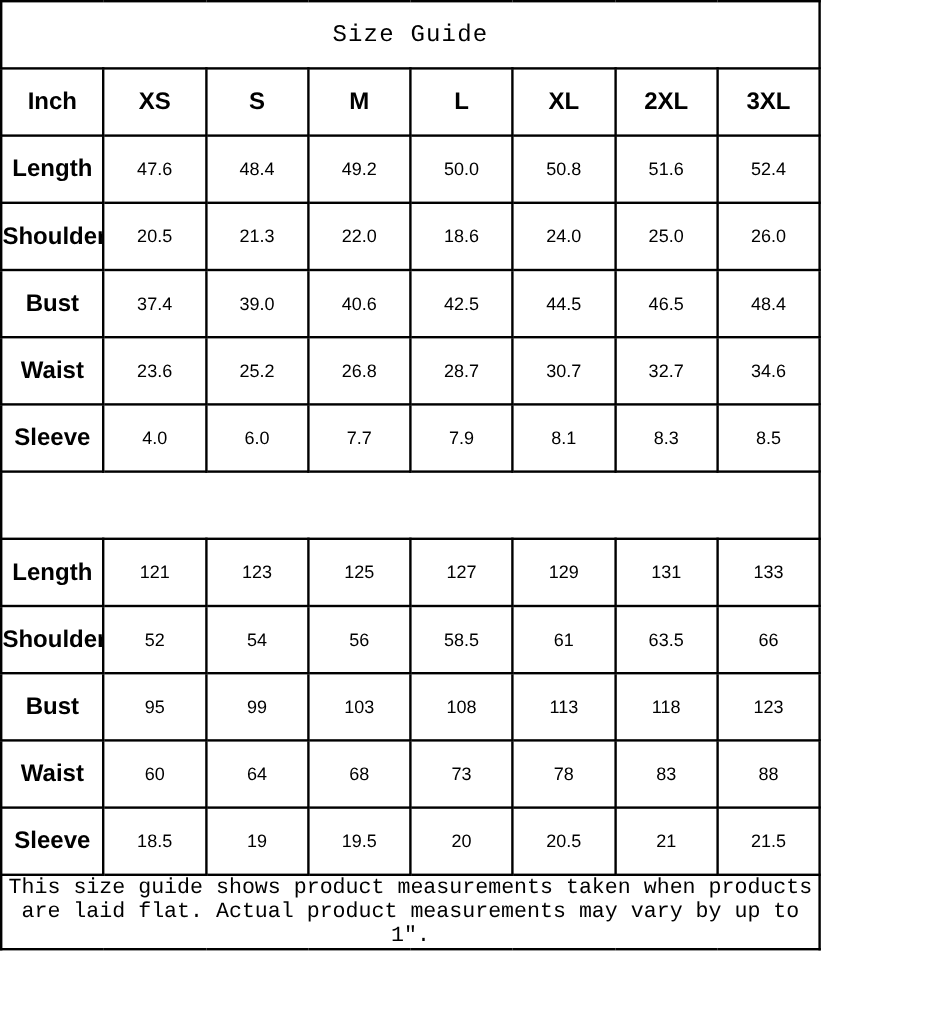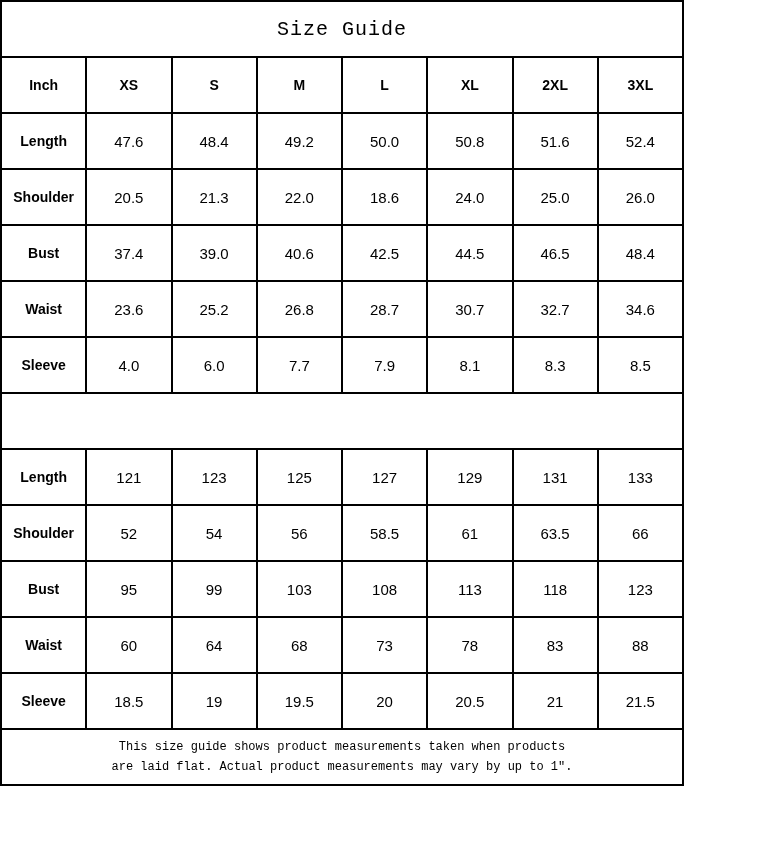--- a/index.html
+++ b/index.html
@@ -30,34 +30,33 @@
   }
   td.title-cell {
     font-family: "Liberation Mono", "DejaVu Sans Mono", monospace;
     font-size: 20px;
     font-weight: normal;
     letter-spacing: 1px;
   }
   td.hdr {
     font-family: "Liberation Sans", sans-serif;
     font-weight: bold;
-    font-size: 14px;
-    border-radius: 25px;
+    font-size: 20px;
   }
   td.val {
     font-family: "Liberation Sans", sans-serif;
     font-weight: normal;
     font-size: 15px;
   }
   td.spacer-cell {
     background: #ffffff;
   }
   td.note-cell {
     font-family: "Liberation Mono", "DejaVu Sans Mono", monospace;
-    font-size: 12px;
+    font-size: 18px;
     line-height: 20px;
     font-weight: normal;
   }
 </style>
 </head>
 <body>
 
 <div class="size-guide-wrap">
   <table class="size-guide">
     <colgroup>

